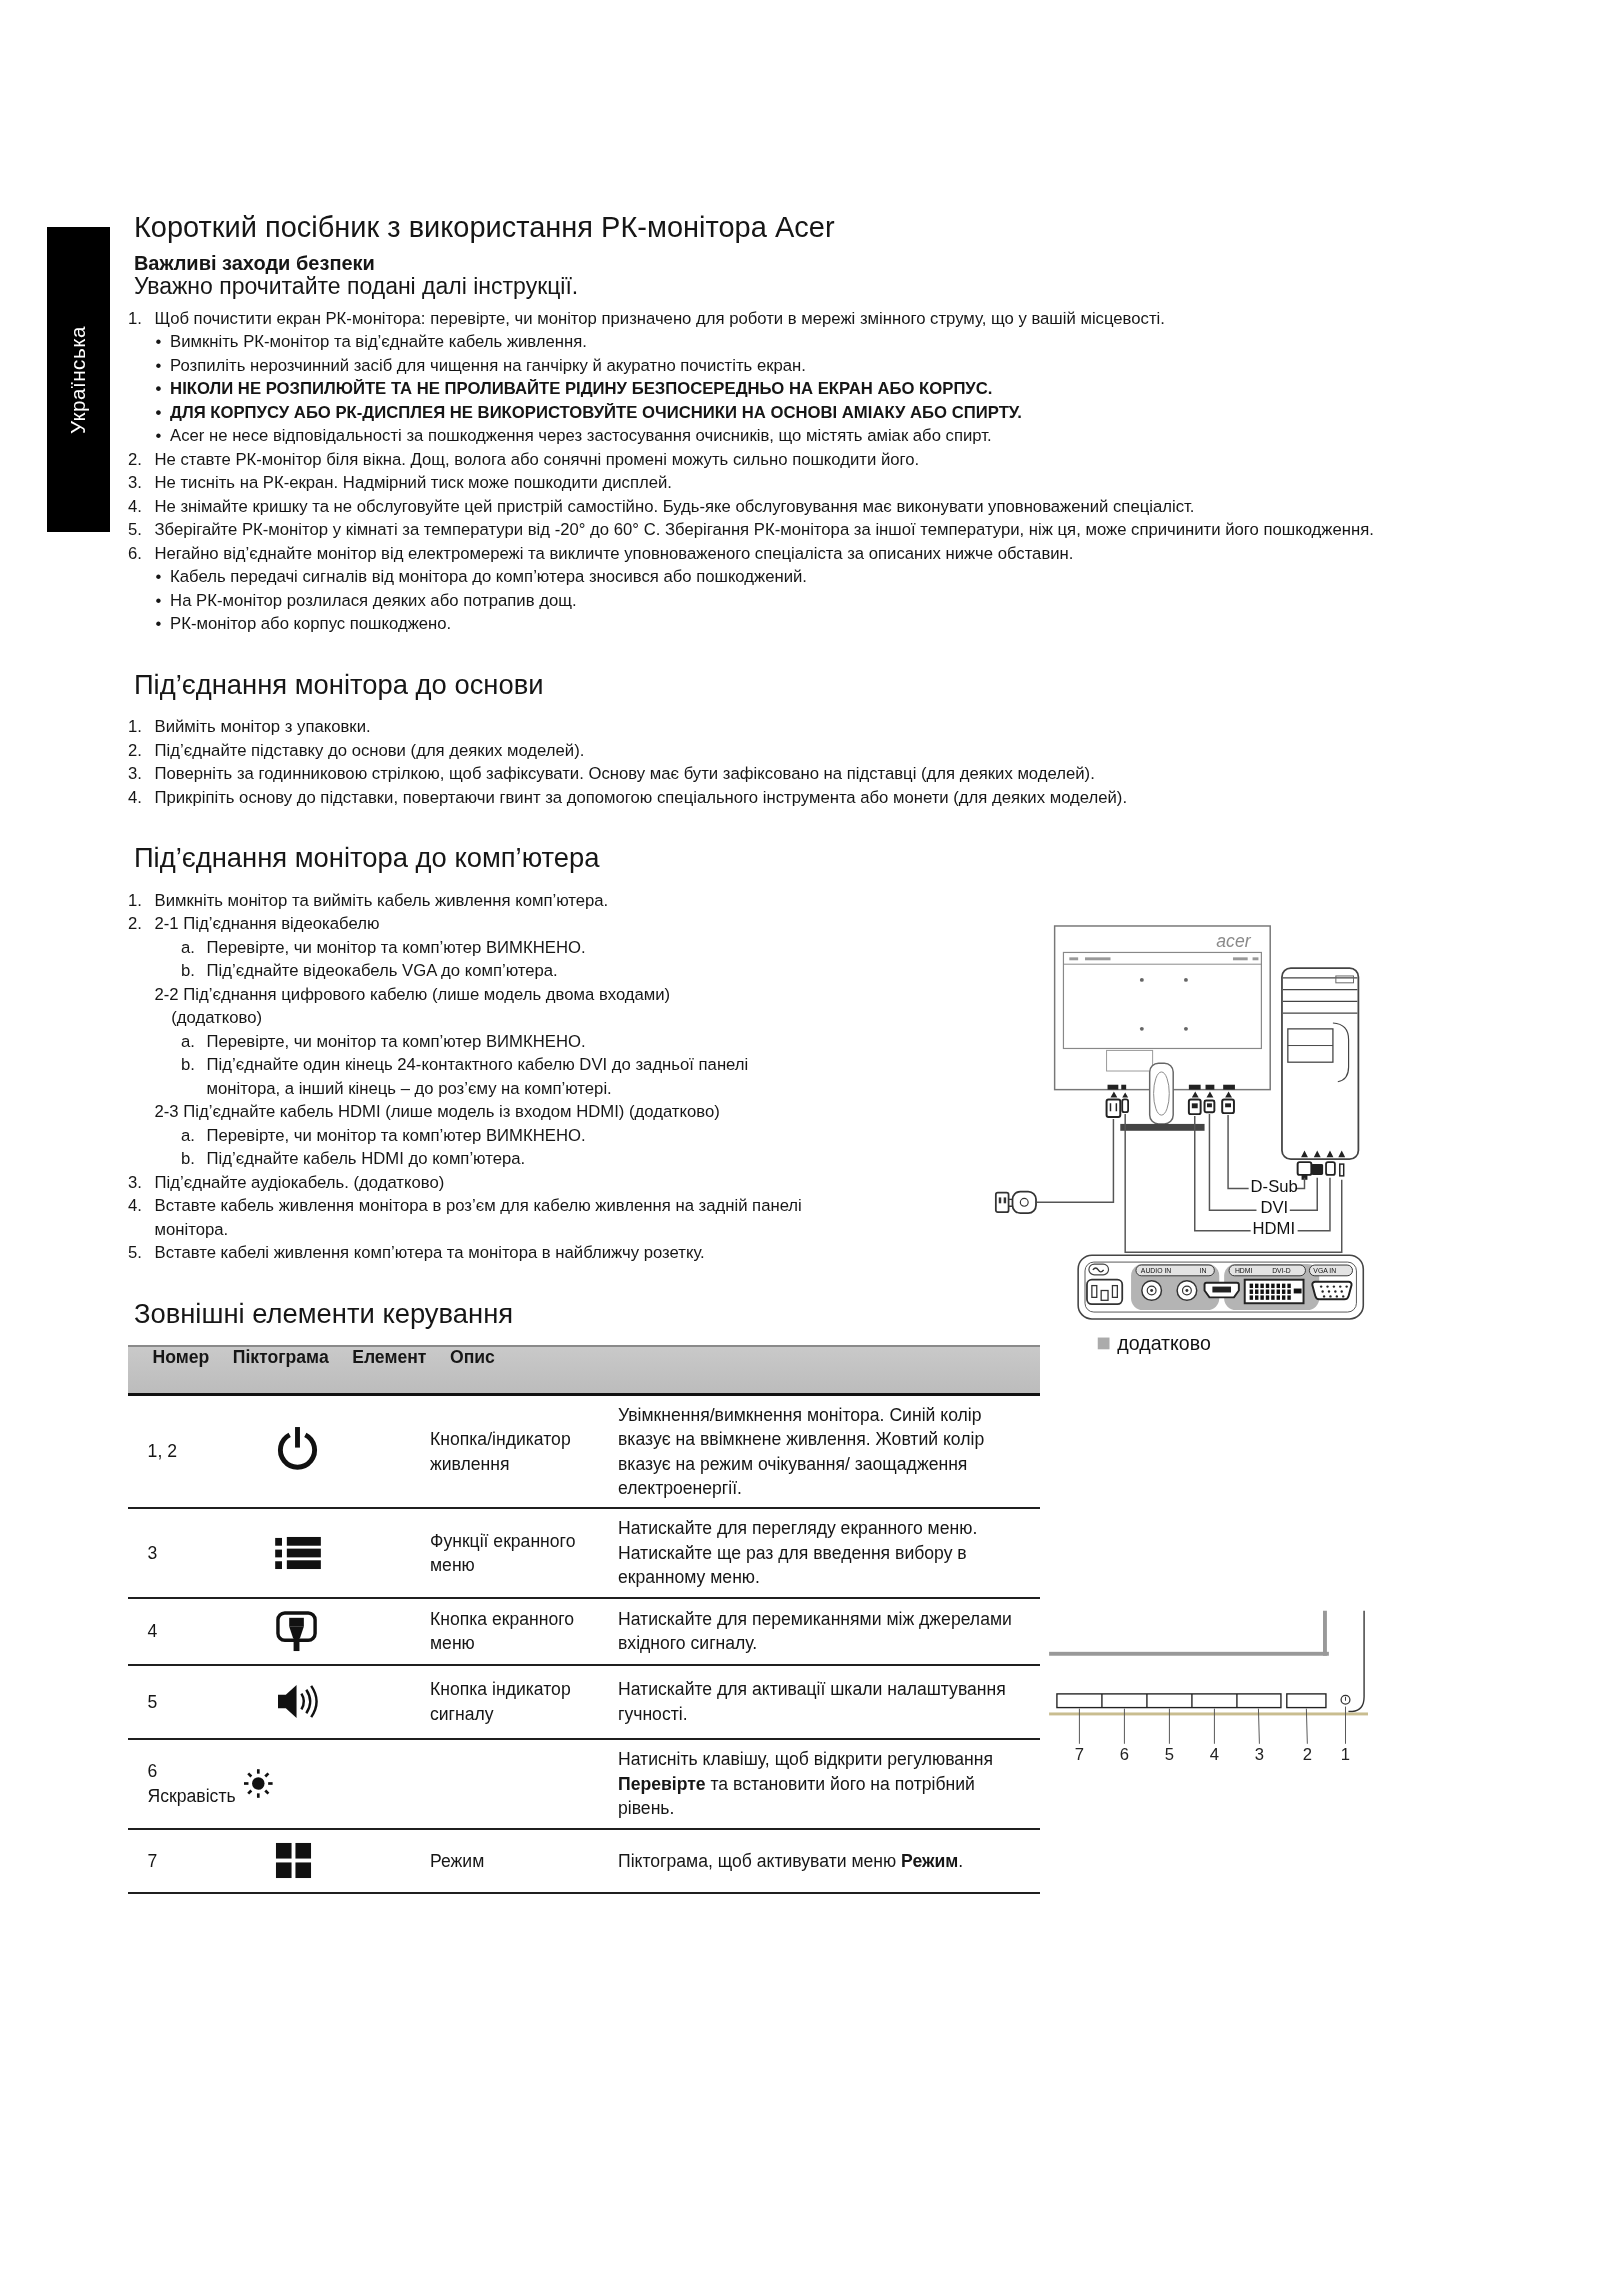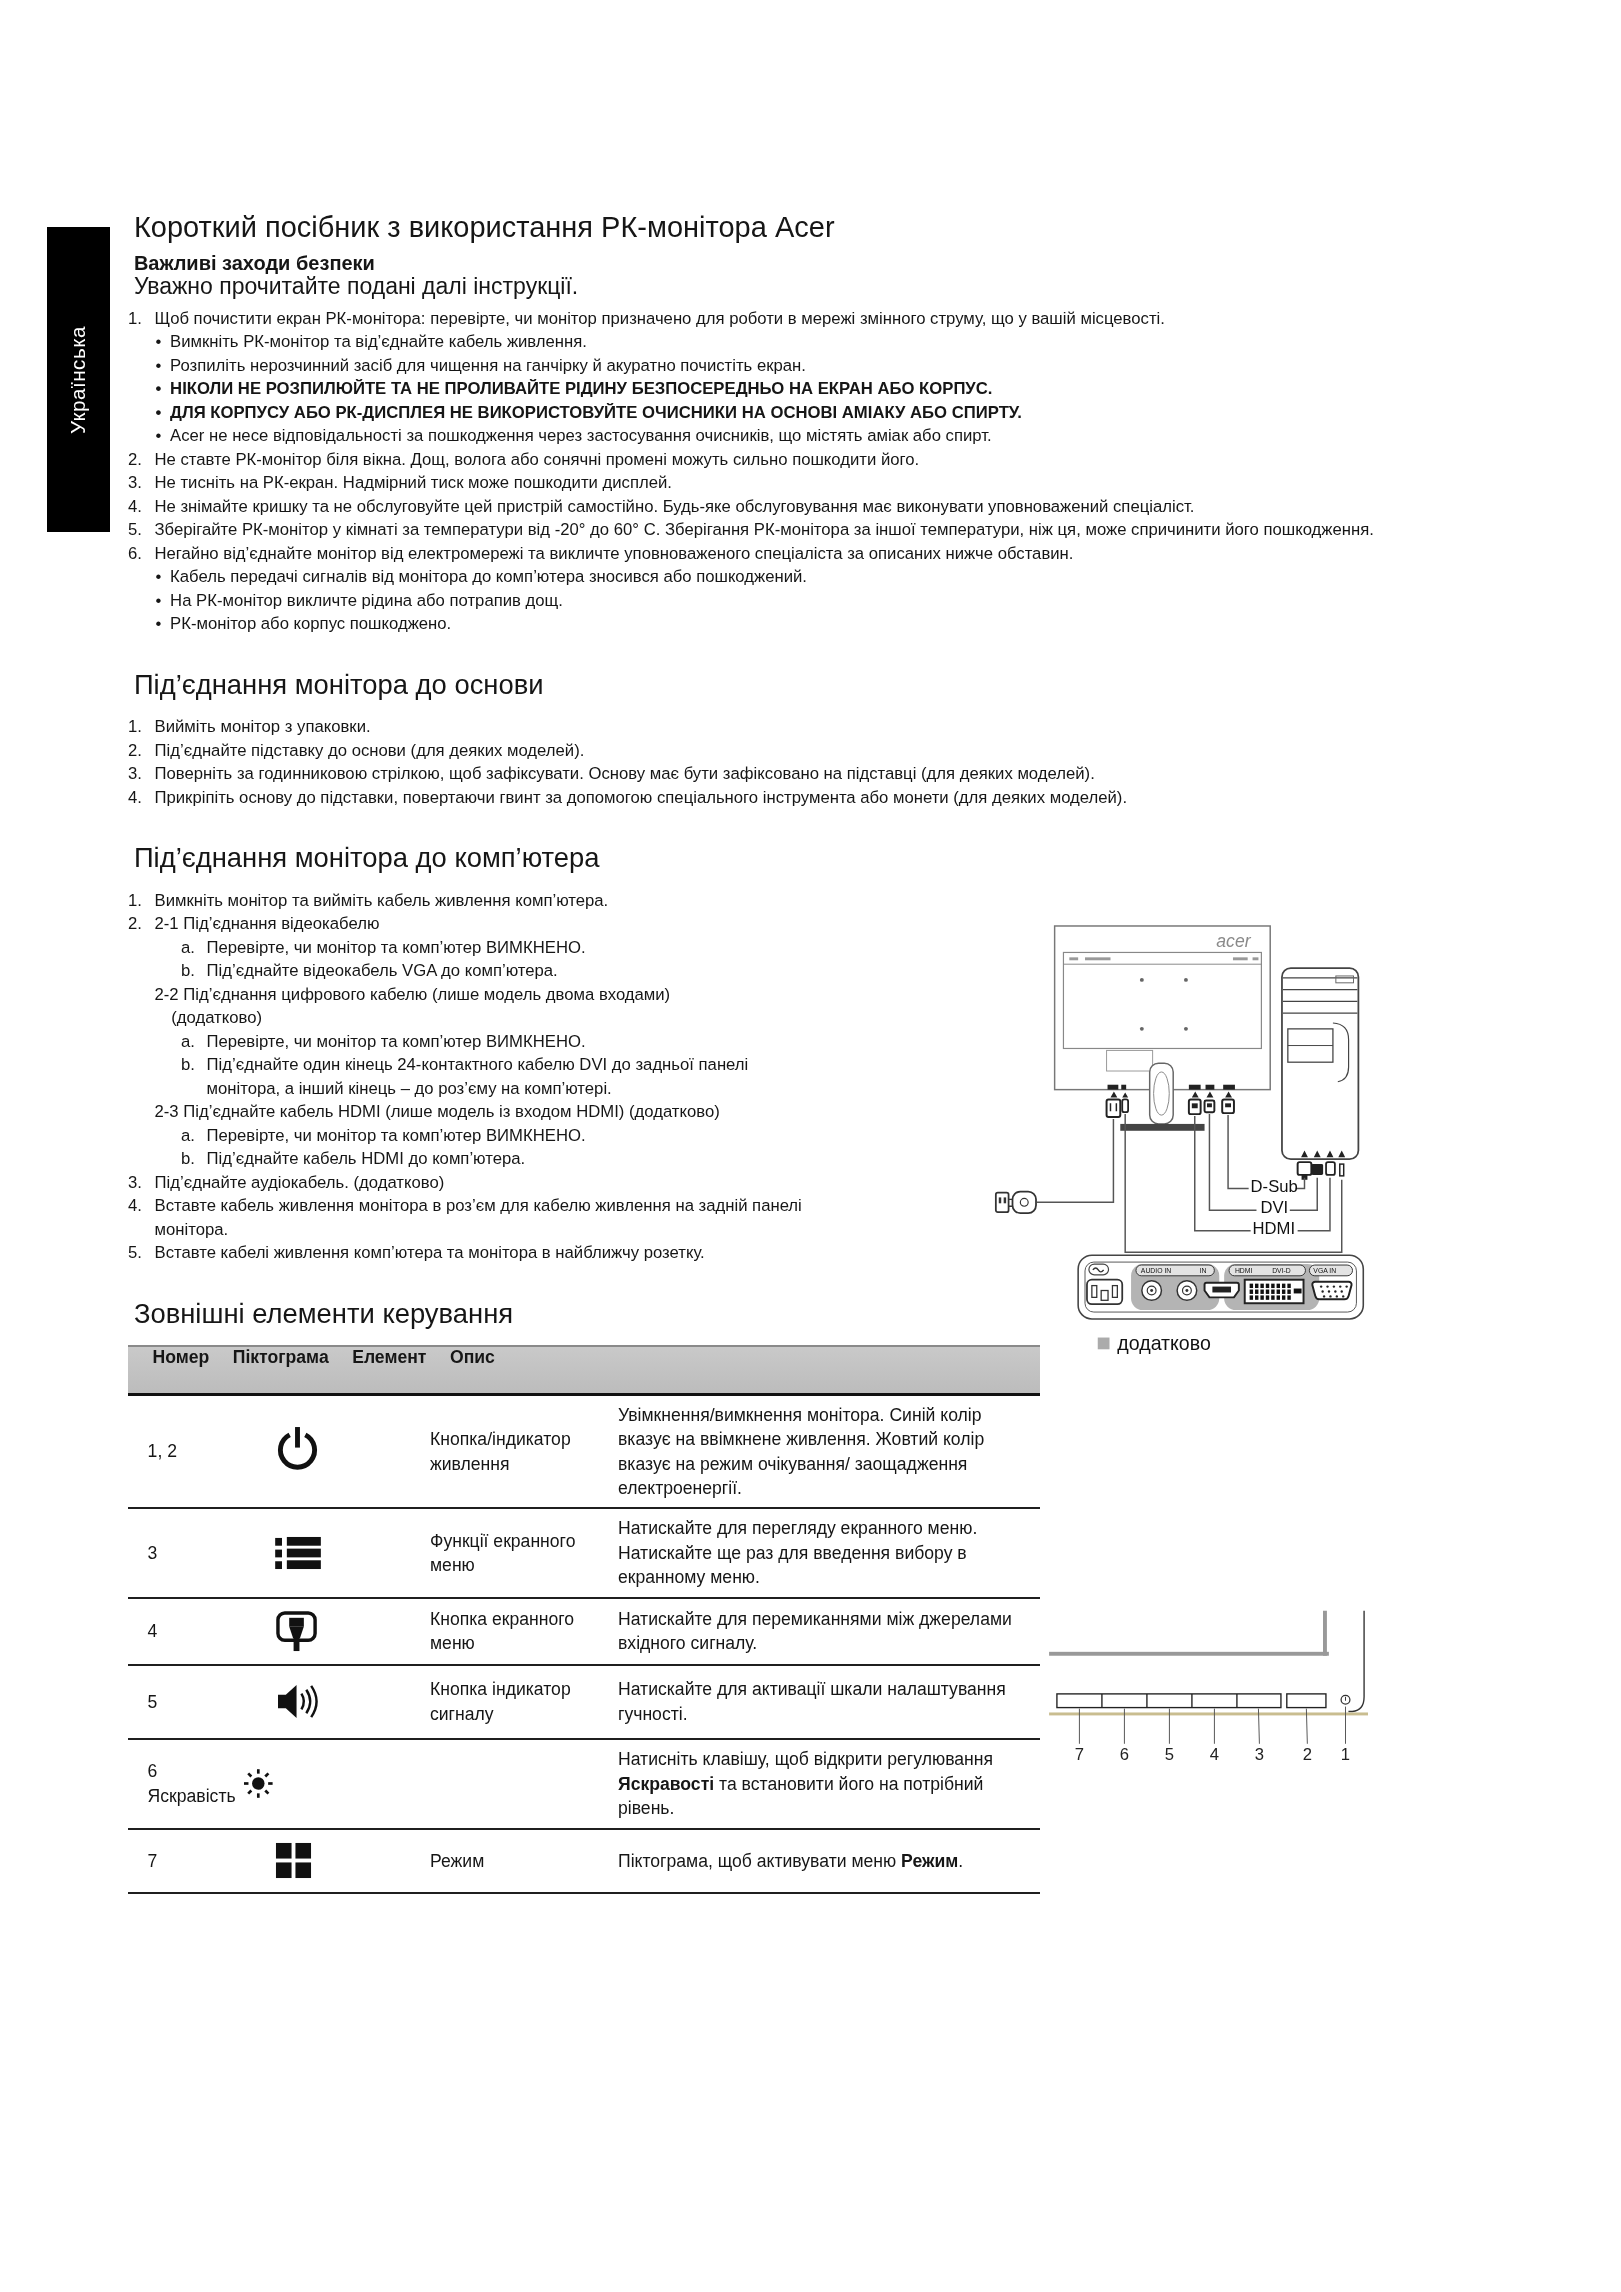--- a/index.html
+++ b/index.html
@@ -103,21 +103,21 @@
       <div class="li">
           <span class="n">6.</span>
           <span class="t">Негайно від’єднайте монітор від електромережі та викличте уповноваженого спеціаліста за описаних нижче обставин.</span>
         </div>
       <div class="bl">
           <span class="b">•</span>
           <span class="t">Кабель передачі сигналів від монітора до комп’ютера зносився або пошкоджений.</span>
         </div>
       <div class="bl">
           <span class="b">•</span>
-          <span class="t">На РК-монітор викличте рідина або потрапив дощ.</span>
+          <span class="t">На РК-монітор розлилася деяких або потрапив дощ.</span>
         </div>
       <div class="bl">
           <span class="b">•</span>
           <span class="t">РК-монітор або корпус пошкоджено.</span>
         </div>
     </div>
 
     <div class="sec-h">Під’єднання монітора до основи</div>
     <div class="lst">
       <div class="li">
@@ -268,21 +268,21 @@
                 <line x1="27" y1="16" x2="32" y2="16"></line>
               <line x1="4.7" y1="4.7" x2="8.2" y2="8.2"></line>
                 <line x1="23.8" y1="23.8" x2="27.3" y2="27.3"></line>
               <line x1="4.7" y1="27.3" x2="8.2" y2="23.8"></line>
                 <line x1="23.8" y1="8.2" x2="27.3" y2="4.7"></line>
             </g>
           </svg>
         </div>
         <div class="icon-cell"></div>
         <div class="elem"></div>
-        <div class="desc"><span>Натисніть клавішу, щоб відкрити регулювання </span><b>Яскравості</b><span> та встановити його на потрібний рівень.</span></div>
+        <div class="desc"><span>Натисніть клавішу, щоб відкрити регулювання </span><b>Перевірте</b><span> та встановити його на потрібний рівень.</span></div>
       </div>
 
       <div class="trow r6">
         <div class="num">7</div>
         <div class="icon-cell">
           <svg width="37" height="37" viewBox="0 0 38 38">
             <rect x="1" y="1" width="16" height="16" fill="#111"></rect>
               <rect x="21" y="1" width="16" height="16" fill="#111"></rect>
             <rect x="1" y="21" width="16" height="16" fill="#111"></rect>
               <rect x="21" y="21" width="16" height="16" fill="#111"></rect>

